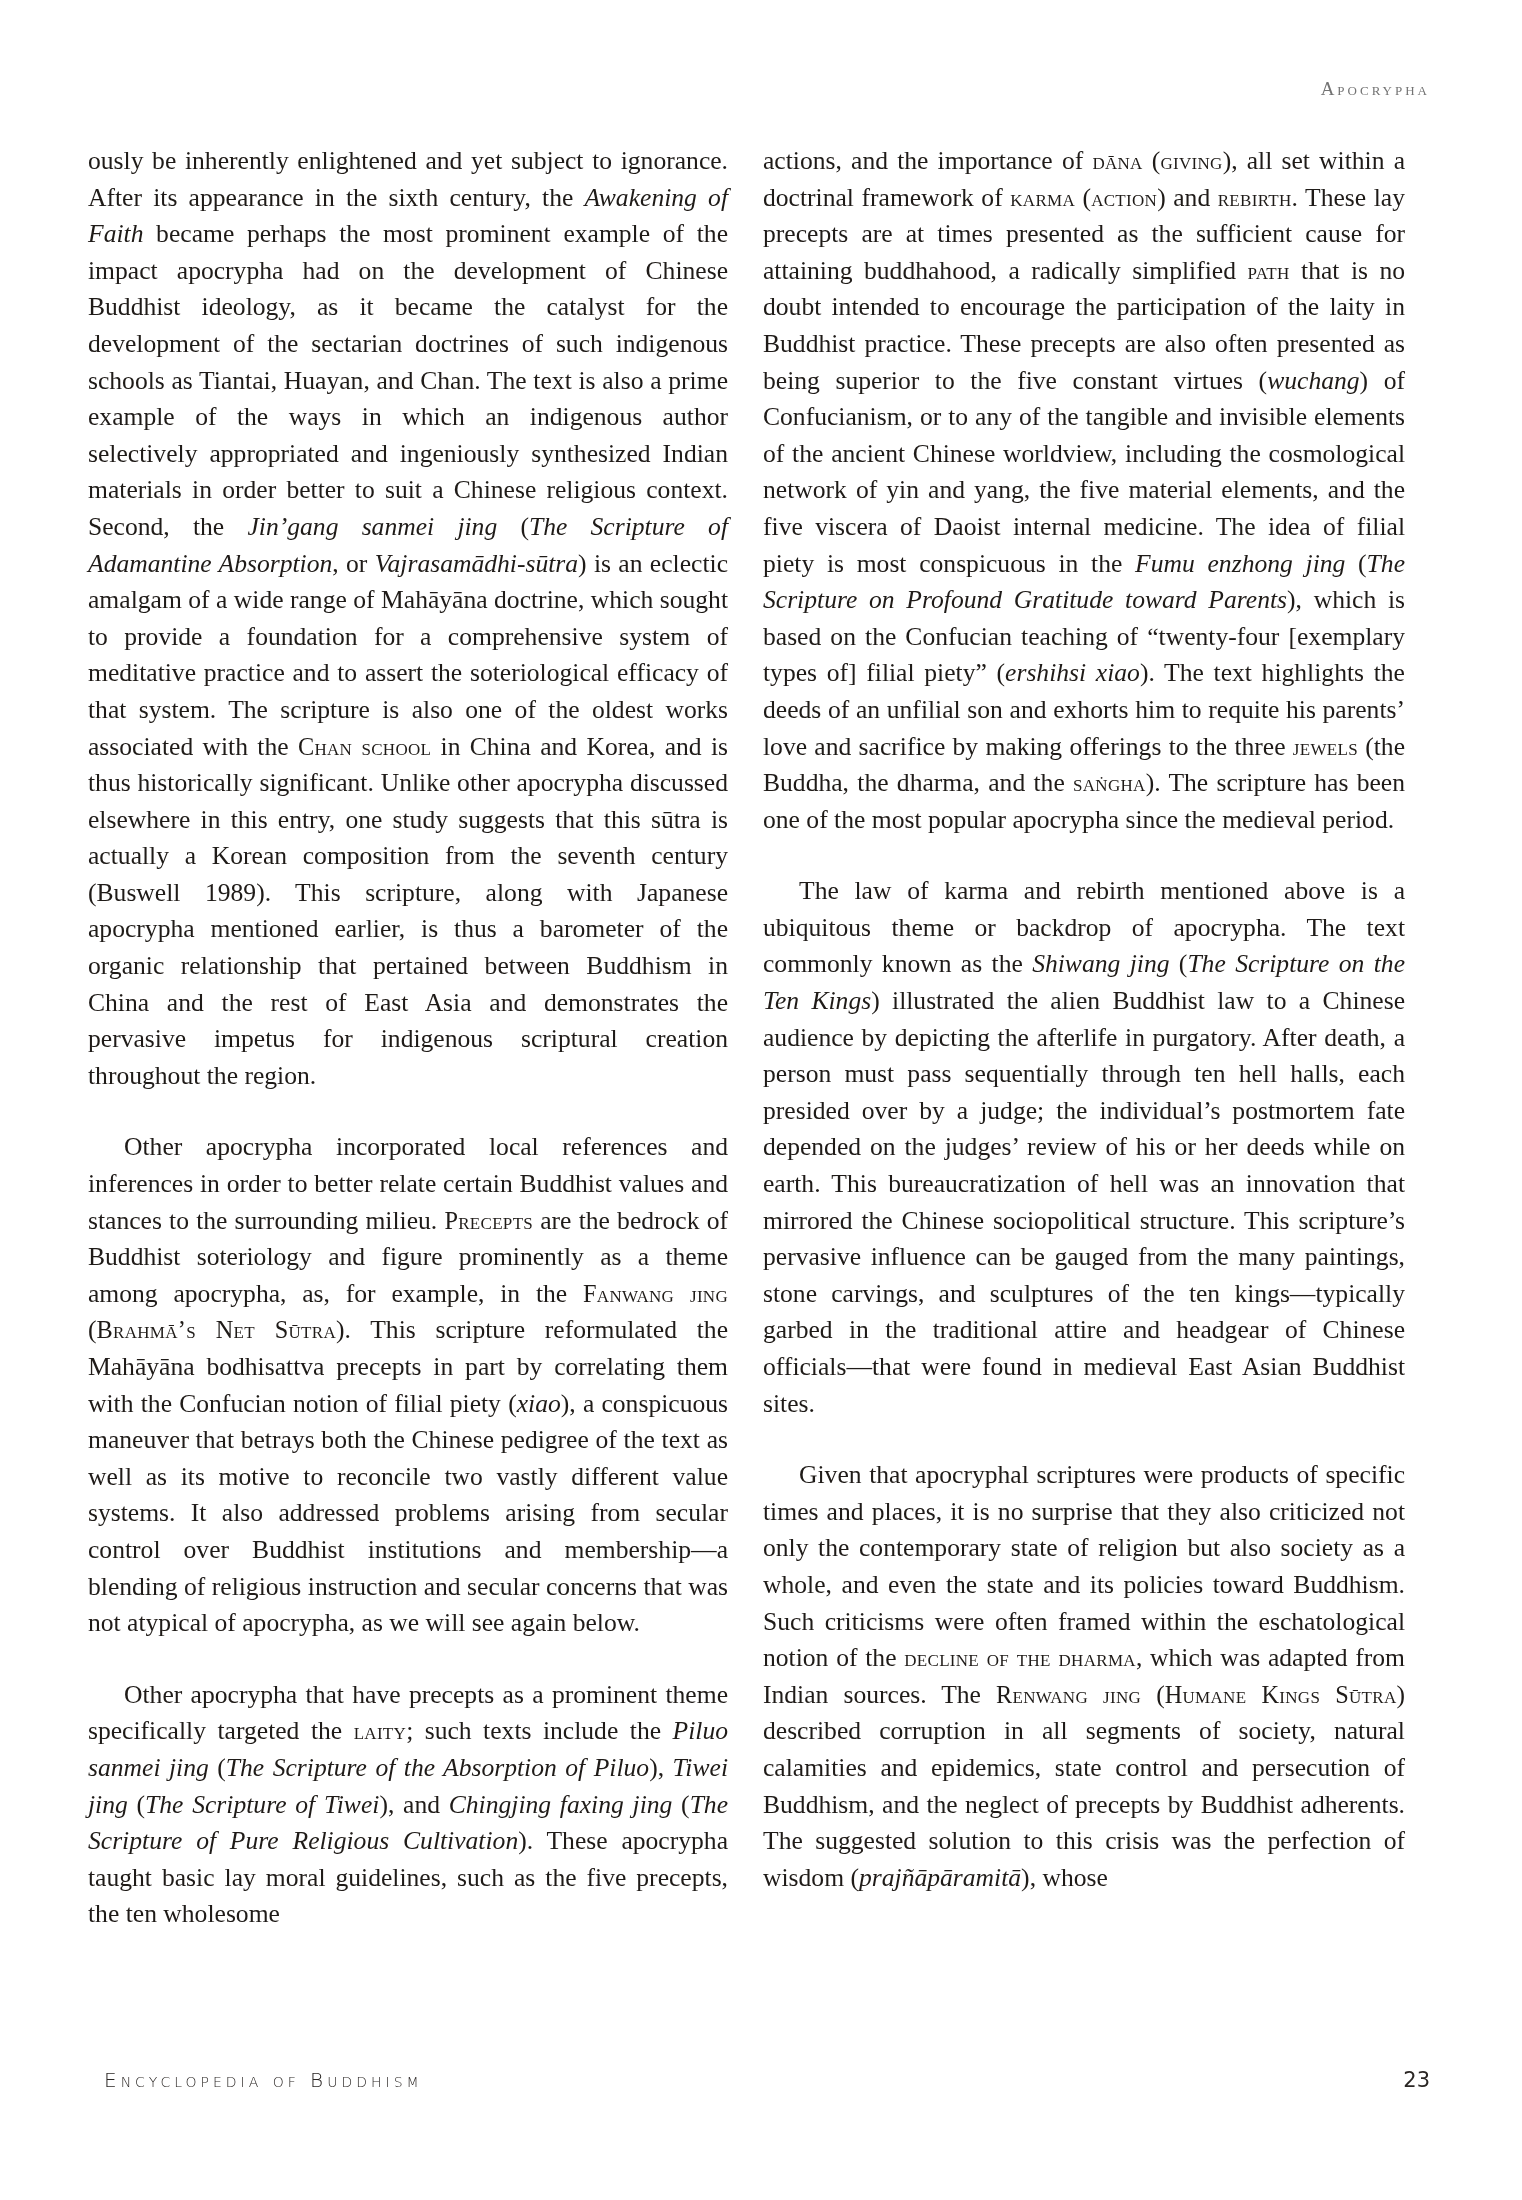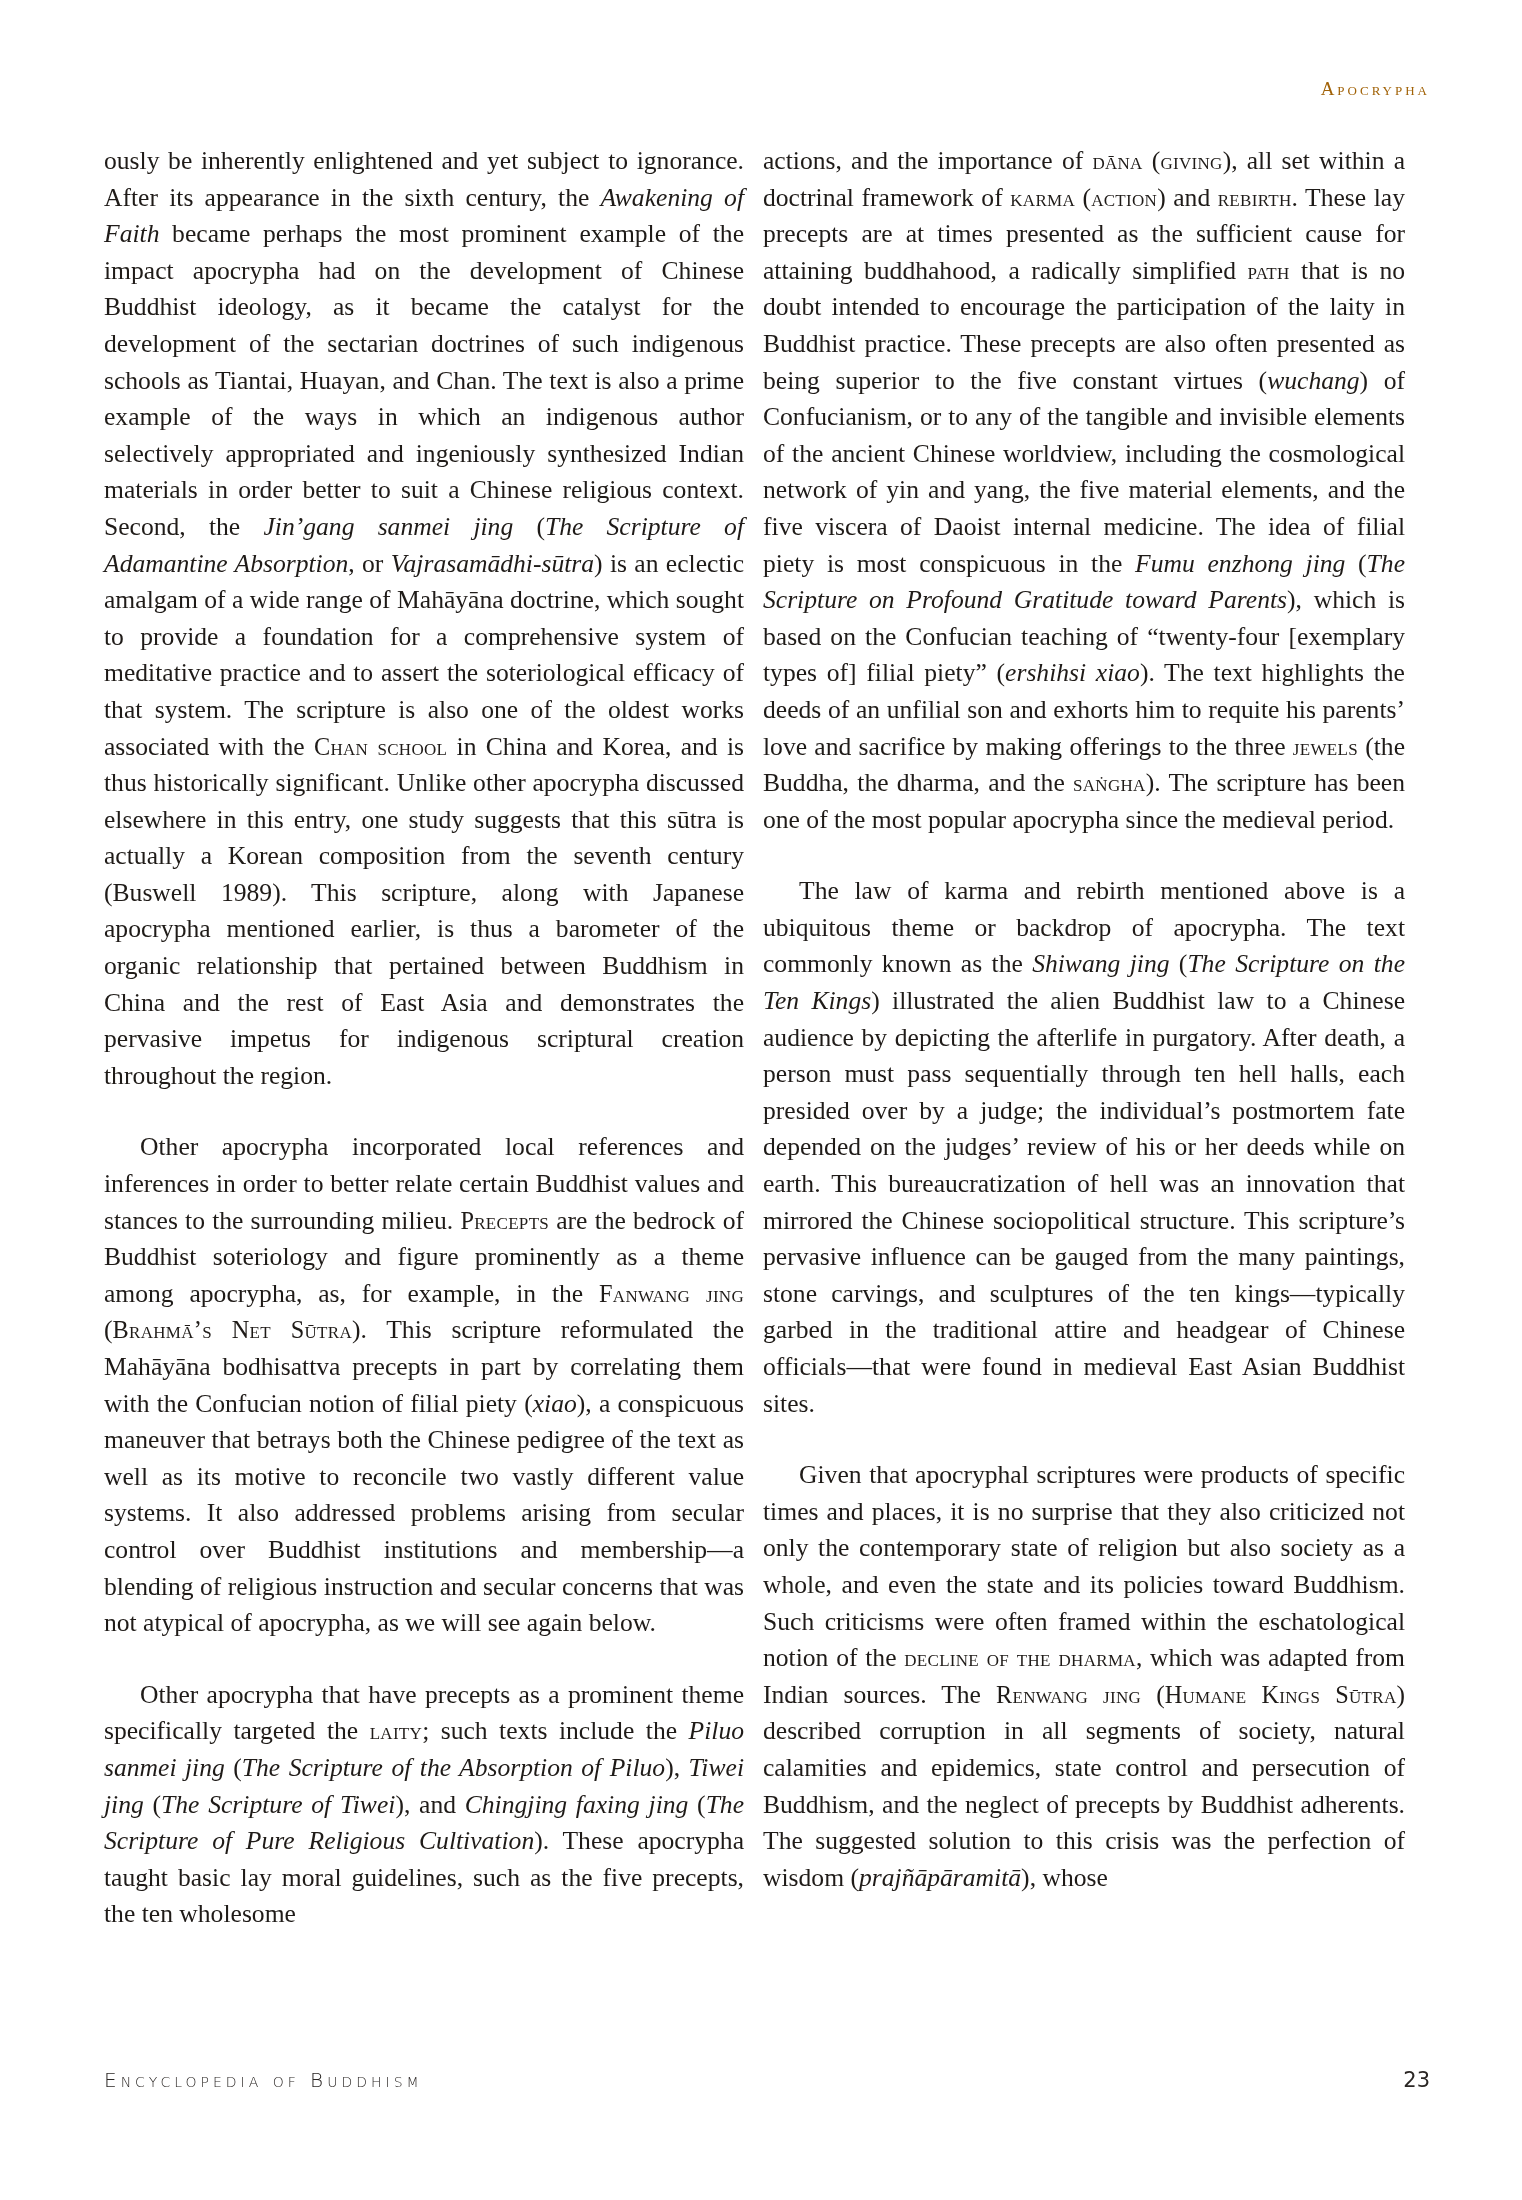--- a/index.html
+++ b/index.html
@@ -4,29 +4,29 @@
 <style>
   html, body { margin: 0; padding: 0; background: #ffffff; }
   body {
     width: 1522px; height: 2200px; position: relative; overflow: hidden;
     font-family: "Liberation Serif", "DejaVu Serif", serif;
     color: #1f1b18;
   }
   .running-head {
     position: absolute; top: 78px; right: 92px;
     font-size: 19px; letter-spacing: 3px; font-variant: small-caps;
-    color: #a16207;
+    color: #737373;
     margin-left: 48px;
   }
   .column {
     position: absolute; top: 143px; width: 640px;
     font-size: 25.6px; line-height: 36.6px;
     text-align: justify; hyphens: manual;
   }
-  .col-left { left: 104px; }
+  .col-left { left: 88px; }
   .col-right { left: 763px; width: 642px; }
   .para { margin: 0 0 13px 0; text-indent: 0; }
   .para.indent { text-indent: 36px; margin-top: 35px; }
   .para.cont { text-indent: 0; }
   .seg-italic { font-style: italic; }
   .seg-sc { font-variant: small-caps; font-size: 0.95em; letter-spacing: 0.3px; }
   .footer {
     position: absolute; top: 2068px; left: 104px; right: 92px;
     display: flex; justify-content: space-between; align-items: baseline;
   }

